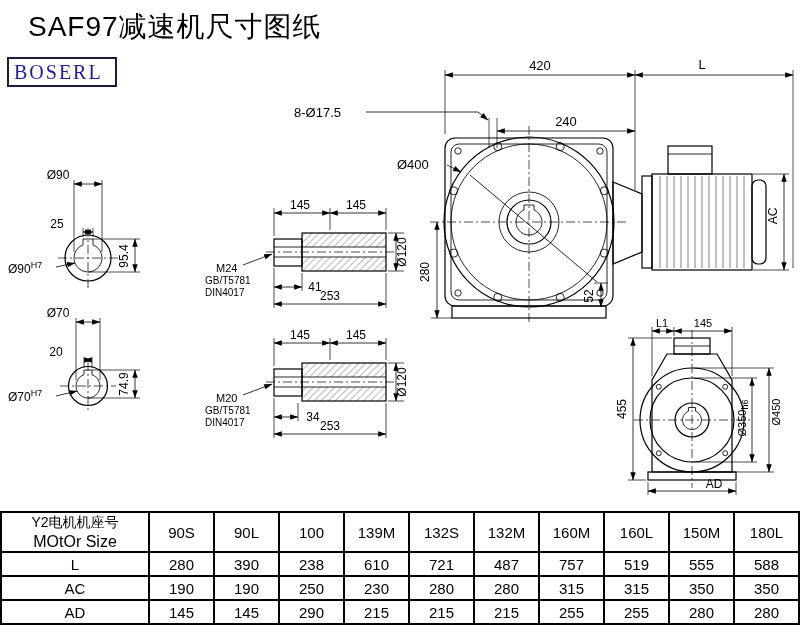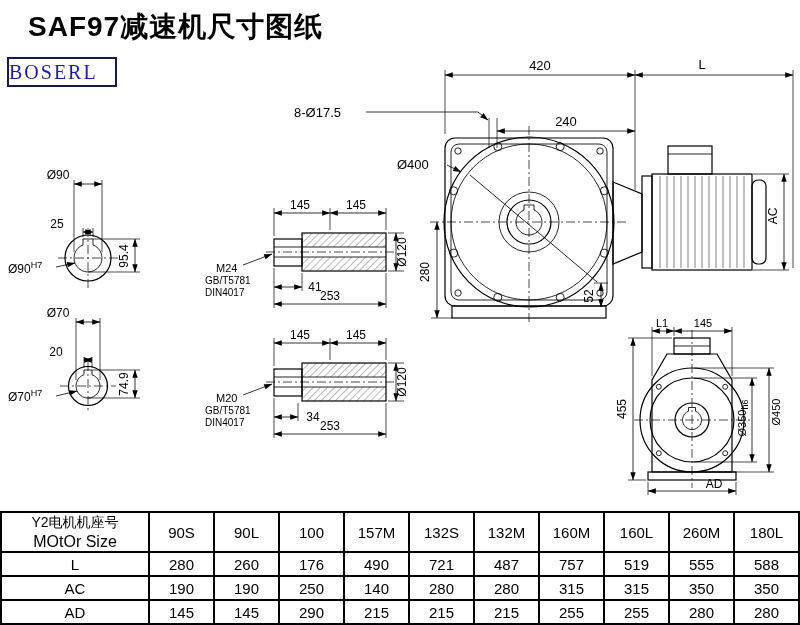--- a/index.html
+++ b/index.html
@@ -1,19 +1,19 @@
 <!DOCTYPE html>
 <html><head>
 <meta charset="utf-8">
 <style>
   *{margin:0;padding:0;box-sizing:border-box}
   html,body{background:#fff}
   body{width:800px;height:625px;position:relative;overflow:hidden;font-family:"Liberation Sans",sans-serif;color:#000}
-  .title{position:absolute;left:28px;top:8px;font-size:28px;font-weight:bold;letter-spacing:1px;white-space:nowrap}
-  .logo{position:absolute;left:7px;top:57px;width:110px;height:30px;border:2px solid #1c1c3c;display:flex;align-items:center;font-family:"Liberation Serif",serif;font-size:20px;color:#1f1f8f;letter-spacing:2px}
+  .title{position:absolute;left:28px;top:8px;font-size:28px;font-weight:normal;letter-spacing:1px;white-space:nowrap}
+  .logo{position:absolute;left:7px;top:57px;width:110px;height:30px;border:2px solid #1c1c3c;display:flex;align-items:center;padding-left:5px;font-family:"Liberation Serif",serif;font-size:20px;color:#1f1f8f;letter-spacing:2px}
   svg.canvas{position:absolute;left:0;top:0}
   svg text{font-family:"Liberation Sans",sans-serif;fill:#000;font-size:12px;text-anchor:middle}
   svg text.ta-s{text-anchor:start}
   .ol{fill:none;stroke:#000;stroke-width:1.2}
   .ol2{fill:none;stroke:#000;stroke-width:0.85}
   .dim{fill:none;stroke:#000;stroke-width:0.8}
   .ext{fill:none;stroke:#000;stroke-width:0.7}
   .cl{fill:none;stroke:#000;stroke-width:0.7;stroke-dasharray:9 3 2 3}
   .fin{fill:none;stroke:#000;stroke-width:0.5}
   .dts{font-size:11px}.dtx{font-size:10px}.big{font-size:13px}
@@ -253,47 +253,47 @@
     </colgroup>
   <tbody>
     <tr class="hrow">
       <td>
         <div class="h1">Y2电机机座号</div>
         <div class="h2">MOtOr Size</div>
       </td>
       <td>90S</td>
       <td>90L</td>
       <td>100</td>
-      <td>157M</td>
+      <td>139M</td>
       <td>132S</td>
       <td>132M</td>
       <td>160M</td>
       <td>160L</td>
-      <td>260M</td>
+      <td>150M</td>
       <td>180L</td>
     </tr>
     <tr class="drow">
       <td>L</td>
       <td>280</td>
-      <td>260</td>
-      <td>176</td>
-      <td>490</td>
+      <td>390</td>
+      <td>238</td>
+      <td>610</td>
       <td>721</td>
       <td>487</td>
       <td>757</td>
       <td>519</td>
       <td>555</td>
       <td>588</td>
     </tr>
     <tr class="drow">
       <td>AC</td>
       <td>190</td>
       <td>190</td>
       <td>250</td>
-      <td>140</td>
+      <td>230</td>
       <td>280</td>
       <td>280</td>
       <td>315</td>
       <td>315</td>
       <td>350</td>
       <td>350</td>
     </tr>
     <tr class="drow">
       <td>AD</td>
       <td>145</td>

